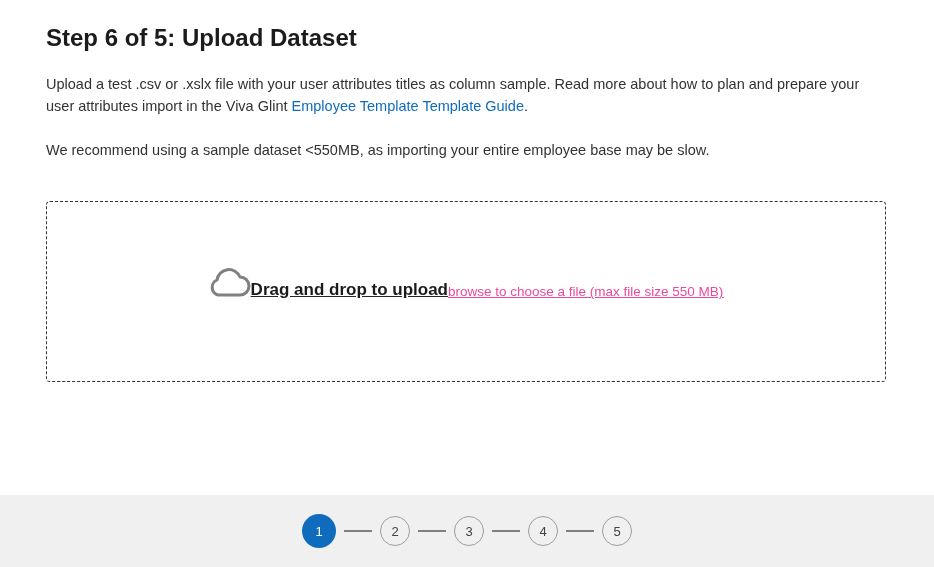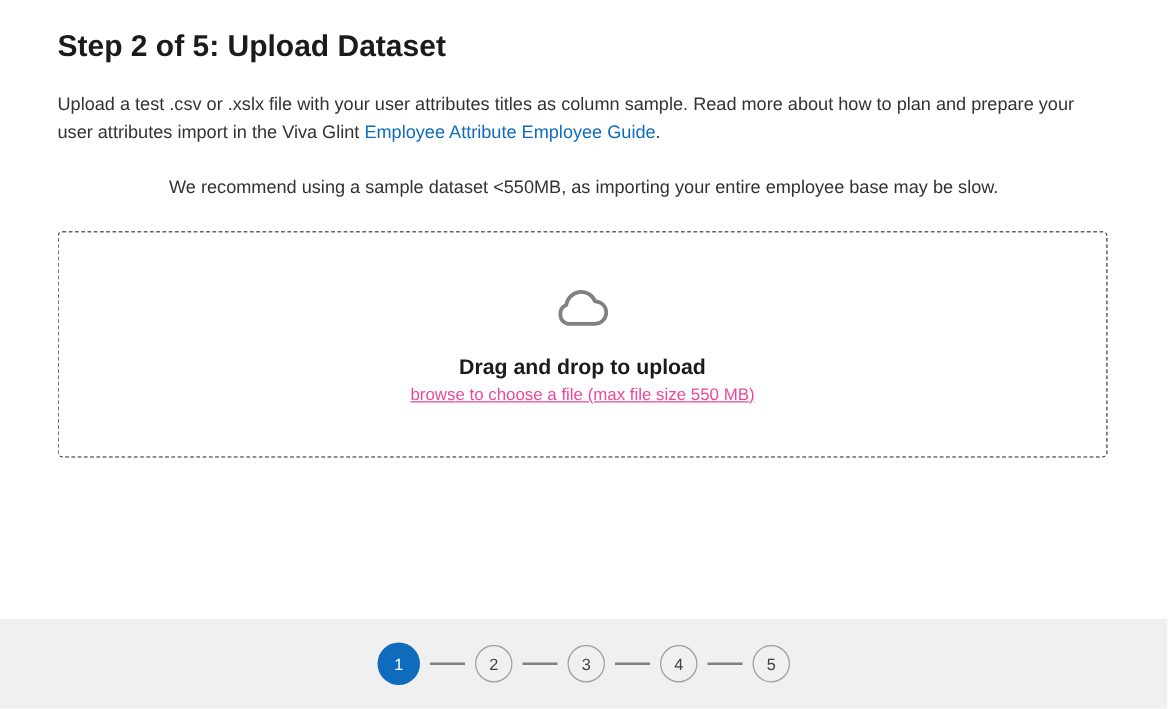--- a/index.html
+++ b/index.html
@@ -31,33 +31,33 @@
       margin-bottom: 22px;
     }
     .intro-text a {
       color: #0f6cbd;
       text-decoration: none;
     }
     .recommend-text {
       font-size: 14.5px;
       line-height: 1.5;
       color: #323232;
-      margin-bottom: 24px;
-      text-align: center;
+      margin-bottom: 40px;
     }
     .dropzone {
       border: 1.5px dashed #323232;
       border-radius: 4px;
       width: 840px;
       height: 181px;
       display: flex;
-      flex-direction: column;
+      flex-direction: row;
       align-items: center;
       justify-content: center;
       cursor: pointer;
+      text-decoration: underline;
     }
     .cloud-icon {
       color: #808080;
       margin-bottom: 12px;
     }
     .dropzone-title {
       font-size: 17px;
       font-weight: 600;
       color: #1b1b1b;
       margin-bottom: 4px;
@@ -111,24 +111,24 @@
       width: 28px;
       height: 1.5px;
       background: #808080;
       margin: 0 8px;
     }
   </style>
 </head>
 <body>
 
 <div class="content">
-  <h1 class="page-title">Step 2 of 5: Upload Dataset</h1>
+  <h1 class="page-title">Step 6 of 5: Upload Dataset</h1>
 
   <p class="intro-text">
-    <span>Upload a test .csv or .xslx file with your user attributes titles as column sample. Read more about how to plan and prepare your user attributes import in the Viva Glint </span><a href="#">Employee Attribute Employee Guide</a><span>.</span>
+    <span>Upload a test .csv or .xslx file with your user attributes titles as column sample. Read more about how to plan and prepare your user attributes import in the Viva Glint </span><a href="#">Employee Template Template Guide</a><span>.</span>
   </p>
 
   <p class="recommend-text">We recommend using a sample dataset &lt;550MB, as importing your entire employee base may be slow.</p>
 
   <div class="dropzone">
     <span class="cloud-icon">
       <svg width="42" height="38" viewBox="0 0 42 38" fill="none" stroke="currentColor" stroke-width="3" stroke-linecap="round" stroke-linejoin="round">
         <path d="M31 30 A9 9 0 0 0 31 12 A12 12 0 0 0 8 15 A8 8 0 0 0 9 30 Z"></path>
       </svg>
     </span>

